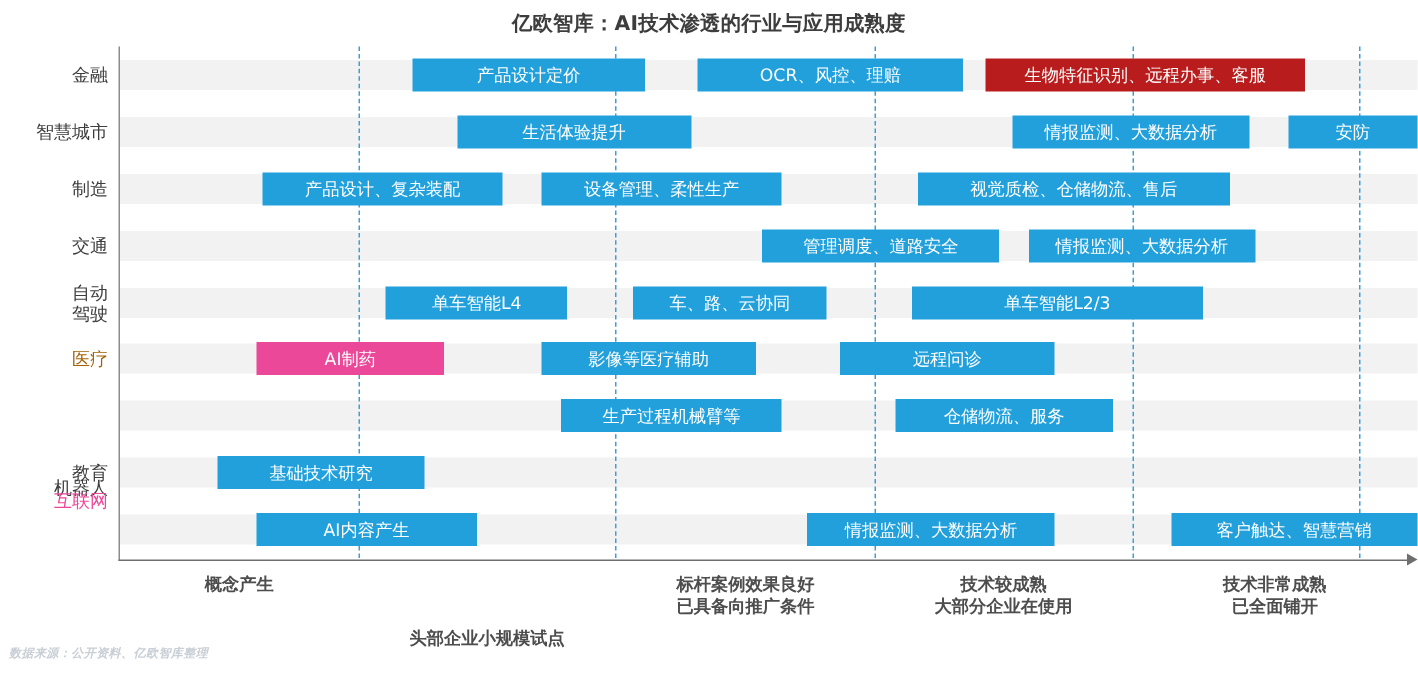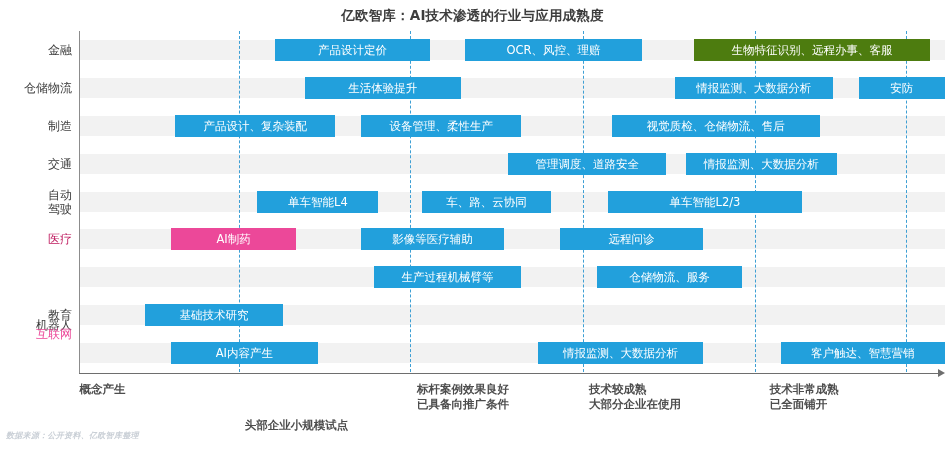--- a/index.html
+++ b/index.html
@@ -90,20 +90,21 @@
     color: #ffffff;
     font-size: 11.5px;
     line-height: 22px;
     text-align: center;
     white-space: nowrap;
     box-sizing: border-box;
     overflow: hidden;
   }
   .stage-label {
     position: absolute;
+    text-align: center;
     font-size: 11.5px;
     font-weight: bold;
     color: #4d4d4d;
     line-height: 15px;
     top: 382px;
   }
   #source-note {
     position: absolute;
     left: 6px;
     top: 430px;
@@ -133,21 +134,21 @@
     <div class="band" style="top: 236.278px; background: rgb(242, 242, 242);"></div>
     <div class="band" style="top: 274.167px; background: rgb(242, 242, 242);"></div>
     <div class="band" style="top: 312.056px; background: rgb(242, 242, 242);"></div>
     <div class="gridline" style="left: 159.16px; border-left-color: rgb(61, 159, 212);"></div>
     <div class="gridline" style="left: 330.43px; border-left-color: rgb(61, 159, 212);"></div>
     <div class="gridline" style="left: 503.43px; border-left-color: rgb(61, 159, 212);"></div>
     <div class="gridline" style="left: 674.7px; border-left-color: rgb(61, 159, 212);"></div>
     <div class="gridline" style="left: 826.075px; border-left-color: rgb(61, 159, 212);"></div>
     <div class="bar" style="left: 194.625px; width: 155.7px; top: 7.94444px; background: rgb(34, 160, 220);">产品设计定价</div>
     <div class="bar" style="left: 384.925px; width: 177.325px; top: 7.94444px; background: rgb(34, 160, 220);">OCR、风控、理赔</div>
-    <div class="bar" style="left: 614px; width: 236px; top: 7.94444px; background: #4d7c0f;">生物特征识别、远程办事、客服</div>
+    <div class="bar" style="left: 577px; width: 213px; top: 7.94444px; background: #b91c1c;">生物特征识别、远程办事、客服</div>
     <div class="bar" style="left: 224.9px; width: 155.7px; top: 45.8333px; background: rgb(34, 160, 220);">生活体验提升</div>
     <div class="bar" style="left: 595.12px; width: 157.43px; top: 45.8333px; background: rgb(34, 160, 220);">情报监测、大数据分析</div>
     <div class="bar" style="left: 778.5px; width: 86.5px; top: 45.8333px; background: rgb(34, 160, 220);">安防</div>
     <div class="bar" style="left: 95.15px; width: 160.025px; top: 83.7222px; background: rgb(34, 160, 220);">产品设计、复杂装配</div>
     <div class="bar" style="left: 281.125px; width: 160.025px; top: 83.7222px; background: rgb(34, 160, 220);">设备管理、柔性生产</div>
     <div class="bar" style="left: 531.975px; width: 207.6px; top: 83.7222px; background: rgb(34, 160, 220);">视觉质检、仓储物流、售后</div>
     <div class="bar" style="left: 428.175px; width: 158.295px; top: 121.611px; background: rgb(34, 160, 220);">管理调度、道路安全</div>
     <div class="bar" style="left: 605.5px; width: 151.375px; top: 121.611px; background: rgb(34, 160, 220);">情报监测、大数据分析</div>
     <div class="bar" style="left: 177.325px; width: 121.1px; top: 159.5px; background: rgb(34, 160, 220);">单车智能L4</div>
     <div class="bar" style="left: 341.675px; width: 129.75px; top: 159.5px; background: rgb(34, 160, 220);">车、路、云协同</div>
@@ -161,33 +162,33 @@
     <div class="bar" style="left: 90.825px; width: 147.05px; top: 311.056px; background: rgb(34, 160, 220); text-align: center;">AI内容产生</div>
     <div class="bar" style="left: 458.45px; width: 164.35px; top: 311.056px; background: rgb(34, 160, 220);">情报监测、大数据分析</div>
     <div class="bar" style="left: 700.65px; width: 164.35px; top: 311.056px; background: rgb(34, 160, 220);">客户触达、智慧营销</div>
   </div>
 
 <div id="labels-layer">
     <div class="row-label" style="top: 42.9444px; color: rgb(61, 61, 61);">
       <div>金融</div>
     </div>
     <div class="row-label" style="top: 80.8333px; color: rgb(61, 61, 61);">
-      <div>仓储物流</div>
+      <div>智慧城市</div>
     </div>
     <div class="row-label" style="top: 118.722px; color: rgb(61, 61, 61);">
       <div>制造</div>
     </div>
     <div class="row-label" style="top: 156.611px; color: rgb(61, 61, 61);">
       <div>交通</div>
     </div>
     <div class="row-label" style="top: 187.5px; color: rgb(61, 61, 61);">
       <div>自动</div>
       <div>驾驶</div>
     </div>
-    <div class="row-label" style="top: 232.389px; color: #be185d;">
+    <div class="row-label" style="top: 232.389px; color: #a16207;">
       <div>医疗</div>
     </div>
     <div class="row-label" style="top: 270.278px; color: rgb(61, 61, 61); margin-top: 48px;">
       <div>机器人</div>
     </div>
     <div class="row-label" style="top: 308.167px; color: rgb(61, 61, 61);">
       <div>教育</div>
     </div>
     <div class="row-label" style="top: 327px; color: #ec4899;">
       <div>互联网</div>

